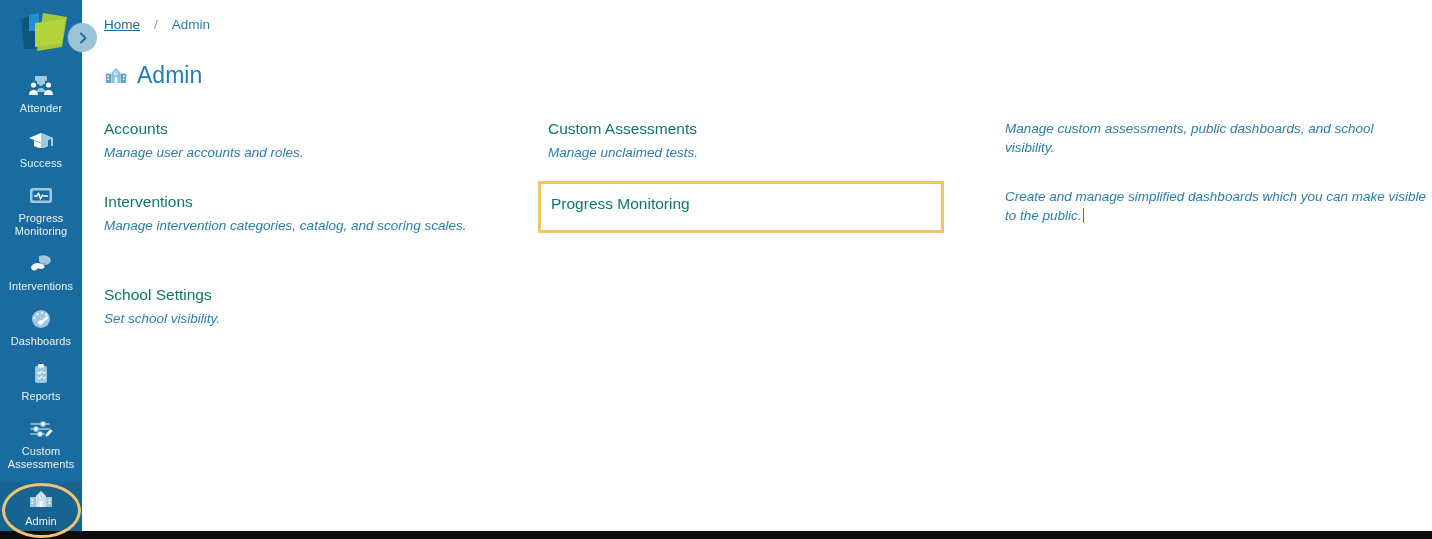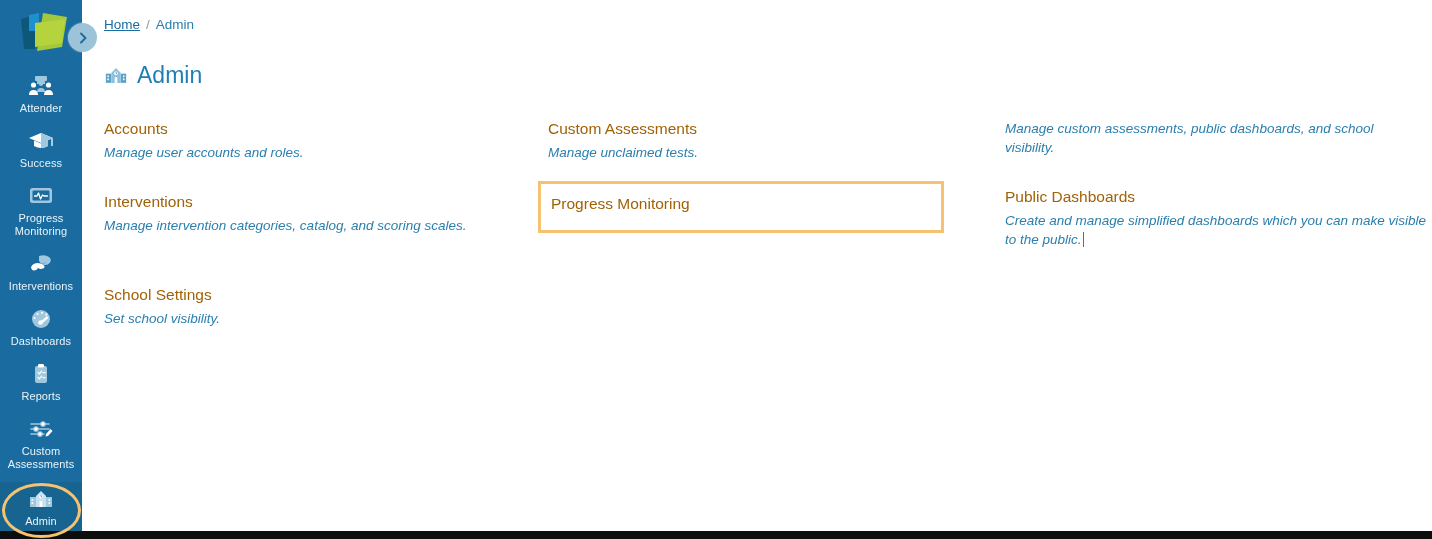--- a/index.html
+++ b/index.html
@@ -135,21 +135,21 @@
   }
 
   .breadcrumb {
     position: absolute;
     left: 22px;
     top: 17px;
     font-size: 13.5px;
     color: #1a6ca0;
     display: flex;
     align-items: center;
-    gap: 6px;
+    gap: 14px;
   }
   .breadcrumb a {
     color: #1a6ca0;
     text-decoration: underline;
     cursor: pointer;
   }
   .breadcrumb .sep { color: #8a9aa4; text-decoration: none; }
   .breadcrumb .current { color: #2a7fae; }
 
   .page-title-row {
@@ -190,21 +190,21 @@
   .link-card {
     position: relative;
     padding: 0;
   }
   .card-inner {
     padding: 4px 4px 4px 0;
   }
 
   .card-title {
     font-size: 15.5px;
-    color: #a16207;
+    color: #0f766e;
     line-height: 20px;
     margin-bottom: 4px;
     cursor: pointer;
     font-weight: 400;
   }
   .card-desc {
     font-size: 13.5px;
     color: #2a7fae;
     line-height: 19px;
     font-weight: 400;
@@ -454,21 +454,20 @@
       <div class="col col-3">
 
         <div class="link-card" style="margin-top:0; margin-left:18px;">
           <div class="card-inner">
             <div class="card-desc">Manage custom assessments, public dashboards, and school visibility.</div>
           </div>
         </div>
 
         <div class="link-card" style="margin-top:22px; margin-left:18px; width:425px;">
           <div class="card-inner">
-            <div class="card-title">Public Dashboards</div>
             <div class="card-desc"><span>Create and manage simplified dashboards which you can make visible to the public.</span><span class="caret"></span></div>
           </div>
         </div>
 
       </div>
 
     </div>
 
   </div>
 

